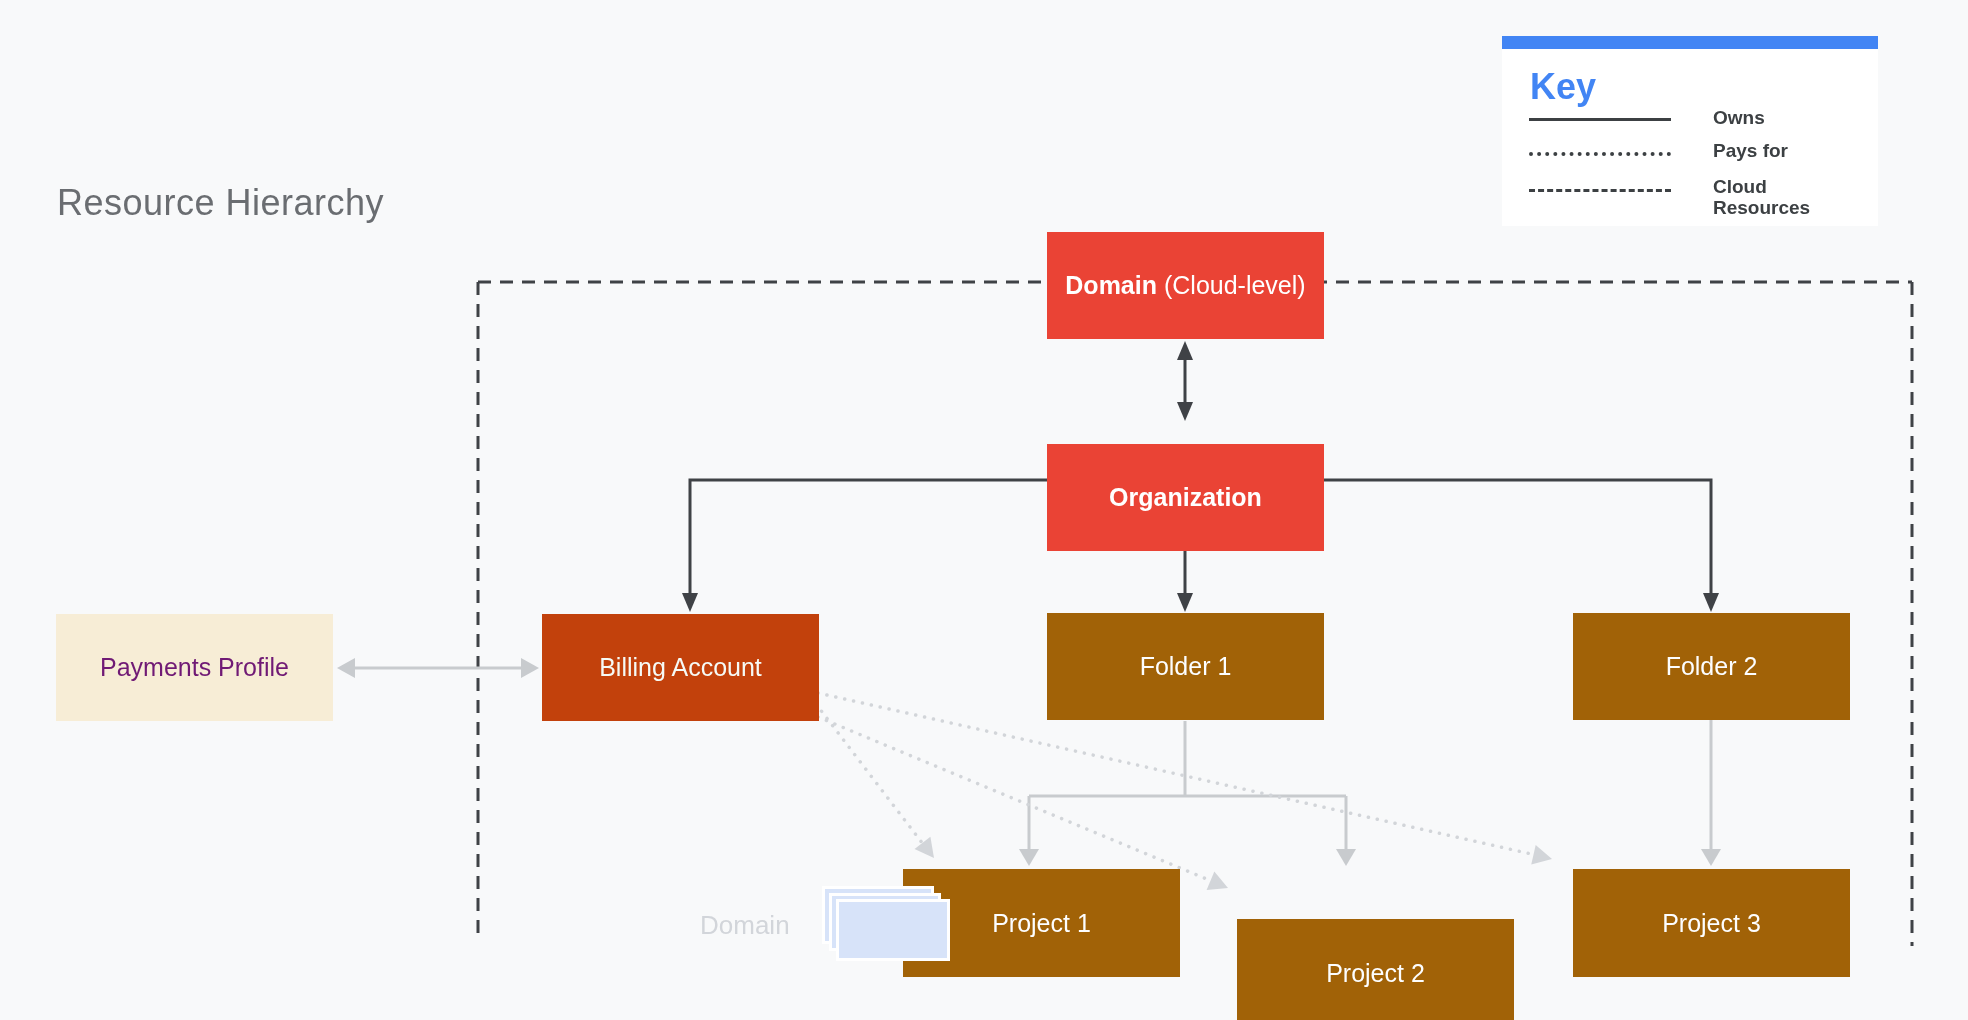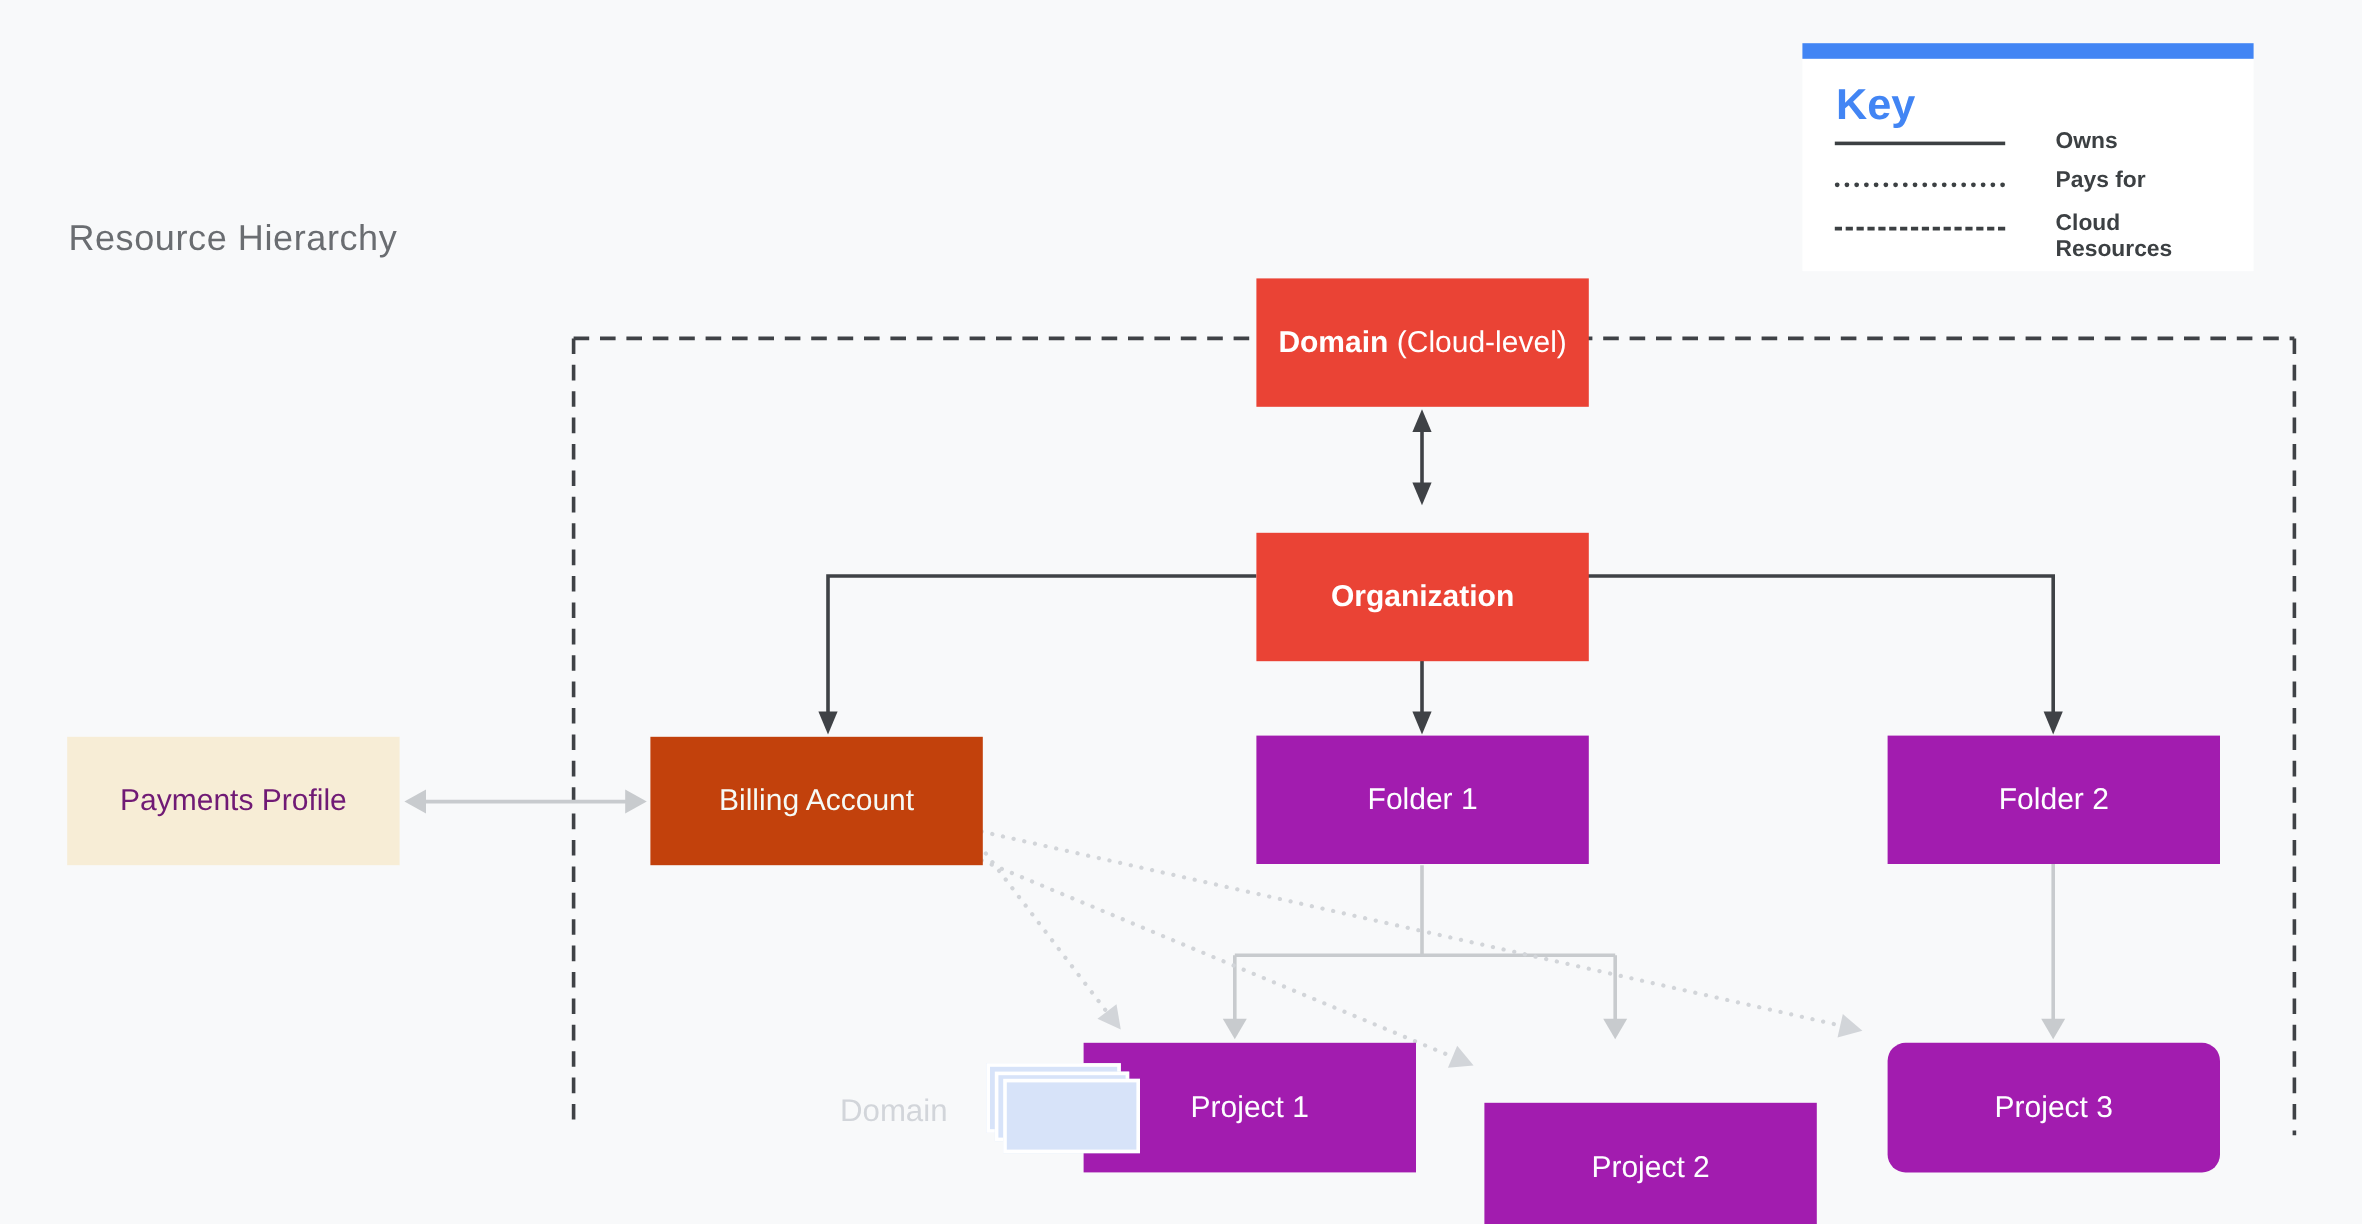--- a/index.html
+++ b/index.html
@@ -7,47 +7,47 @@
   body {
     font-family: "Liberation Sans", sans-serif;
     background:#F8F9FA;
     position:relative;
     overflow:hidden;
   }
   .canvas { position:absolute; left:0; top:0; width:1968px; height:1020px; }
 
   .page-title {
     position:absolute; left:57px; top:182px;
-    font-size:30px; color:#6A6D71; letter-spacing:0.5px;
+    font-size:36px; color:#6A6D71; letter-spacing:0.5px;
   }
 
   
   svg.connectors { position:absolute; left:0; top:0; z-index:1; }
 
   
   .node {
     position:absolute; width:277px; height:107px; z-index:2;
     display:flex; align-items:center; justify-content:center;
     font-size:25px; text-align:center;
   }
   .node.red   { background:#EA4335; color:#FFFFFF; }
   .node.red .b { font-weight:bold; }
-  .node.blue  { background:#a21caf; color:#FDFEFF; }
+  .node.blue  { background:#a16207; color:#FDFEFF; }
   .node.green { background:#c2410c; color:#F6FAF6; }
   .node.tan   { background:#F7EDD6; color:#701a75; }
 
   .pos-domain   { left:1047px; top:232px; }
   .pos-org      { left:1047px; top:423px;margin-top:21px; }
   .pos-payments { left:56px;   top:614px; }
   .pos-billing  { left:542px;  top:614px; }
   .pos-folder1  { left:1047px; top:613px; }
   .pos-folder2  { left:1573px; top:613px; }
   .pos-project1 { left:903px;  top:869px; height:108px; }
   .pos-project2 { left:1237px; top:919px; height:108px; }
-  .pos-project3 { left:1573px; top:869px; height:108px;border-radius:15px; }
+  .pos-project3 { left:1573px; top:869px; height:108px; }
 
   
   .labels-text {
     position:absolute; left:700px; top:910px; z-index:3;
     font-size:26px; color:#D2D5DA;
   }
   .labels-stack { position:absolute; left:822px; top:886px; width:132px; height:80px; z-index:3; }
   .labels-stack .card {
     position:absolute; background:#D7E3F9; border:3px solid #FFFFFF;
   }

